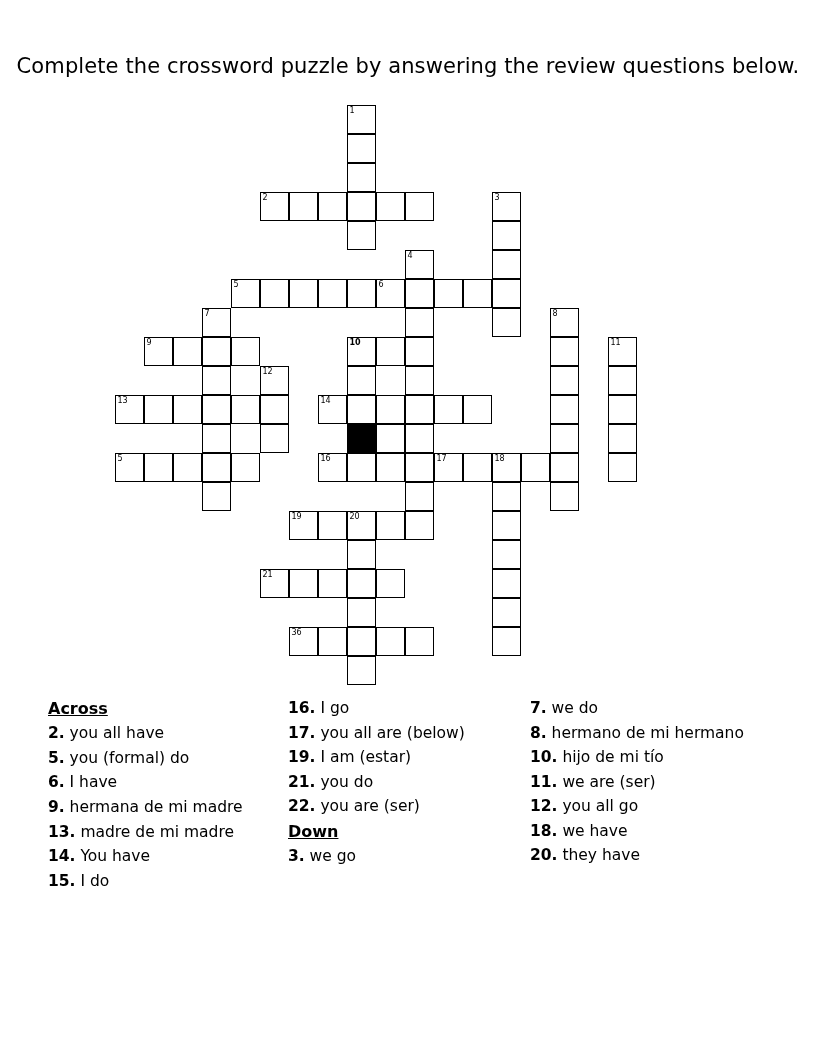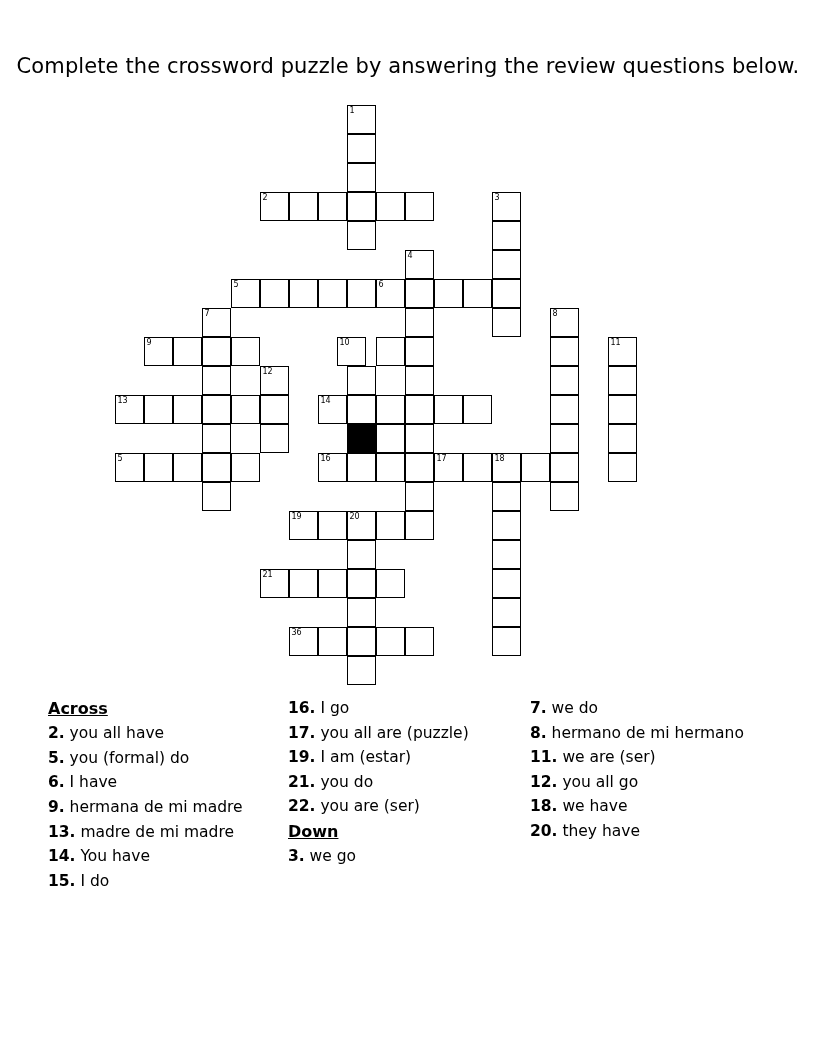--- a/index.html
+++ b/index.html
@@ -131,21 +131,21 @@
     <div class="cell" style="left: 492px; top: 203px;"></div>
     <div class="cell" style="left: 550px; top: 203px;">
       <span class="num">8</span>
     </div>
     <div class="cell" style="left: 144px; top: 232px;">
       <span class="num">9</span>
     </div>
     <div class="cell" style="left: 173px; top: 232px;"></div>
     <div class="cell" style="left: 202px; top: 232px;"></div>
     <div class="cell" style="left: 231px; top: 232px;"></div>
-    <div class="cell" style="left: 337px; top: 232px;">
+    <div class="cell" style="left: 347px; top: 232px; font-weight: bold;">
       <span class="num">10</span>
     </div>
     <div class="cell" style="left: 376px; top: 232px;"></div>
     <div class="cell" style="left: 405px; top: 232px;"></div>
     <div class="cell" style="left: 550px; top: 232px;"></div>
     <div class="cell" style="left: 608px; top: 232px;">
       <span class="num">11</span>
     </div>
     <div class="cell" style="left: 202px; top: 261px;"></div>
     <div class="cell" style="left: 260px; top: 261px;">
@@ -249,33 +249,34 @@
         <div class="clue"><b>6.</b><span> I have</span></div>
         <div class="clue"><b>9.</b><span> hermana de mi madre</span></div>
         <div class="clue"><b>13.</b><span> madre de mi madre</span></div>
         <div class="clue"><b>14.</b><span> You have</span></div>
         <div class="clue"><b>15.</b><span> I do</span></div>
       </div>
   </div>
   <div class="col c2">
     <div id="col2-across">
         <div class="clue"><b>16.</b><span> I go</span></div>
-        <div class="clue"><b>17.</b><span> you all are (puzzle)</span></div>
+        <div class="clue"><b>17.</b><span> you all are (below)</span></div>
         <div class="clue"><b>19.</b><span> I am (estar)</span></div>
         <div class="clue"><b>21.</b><span> you do</span></div>
         <div class="clue"><b>22.</b><span> you are (ser)</span></div>
       </div>
     <div class="heading">Down</div>
     <div id="col2-down">
         <div class="clue"><b>3.</b><span> we go</span></div>
       </div>
   </div>
   <div class="col c3">
     <div id="col3-list">
         <div class="clue"><b>7.</b><span> we do</span></div>
         <div class="clue"><b>8.</b><span> hermano de mi hermano</span></div>
+        <div class="clue"><b>10.</b><span> hijo de mi tío</span></div>
         <div class="clue"><b>11.</b><span> we are (ser)</span></div>
         <div class="clue"><b>12.</b><span> you all go</span></div>
         <div class="clue"><b>18.</b><span> we have</span></div>
         <div class="clue"><b>20.</b><span> they have</span></div>
       </div>
   </div>
 </div>
 
 </body></html>

